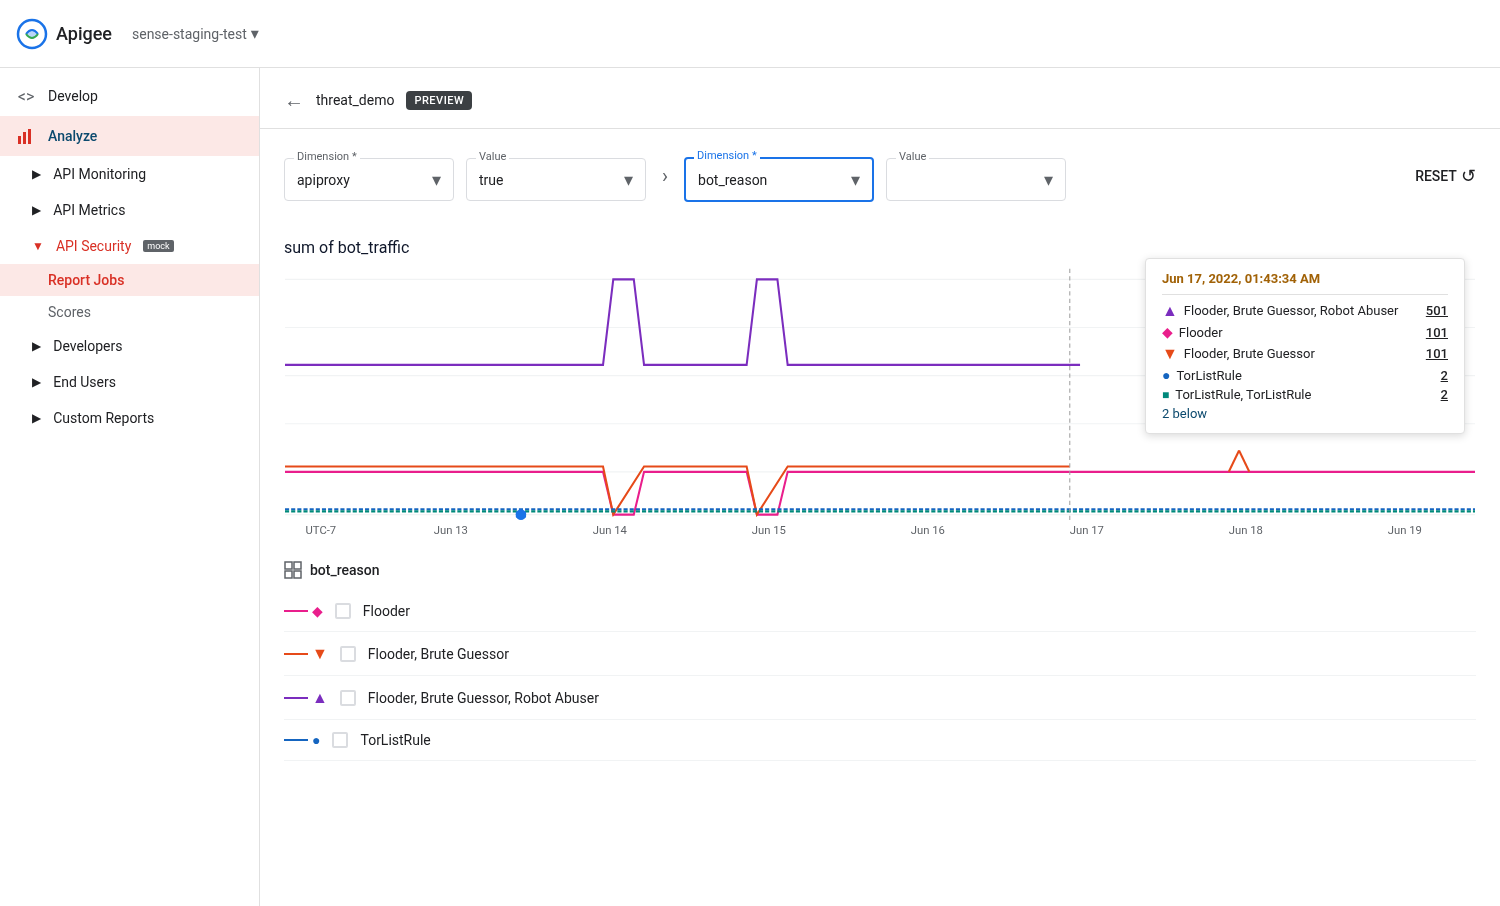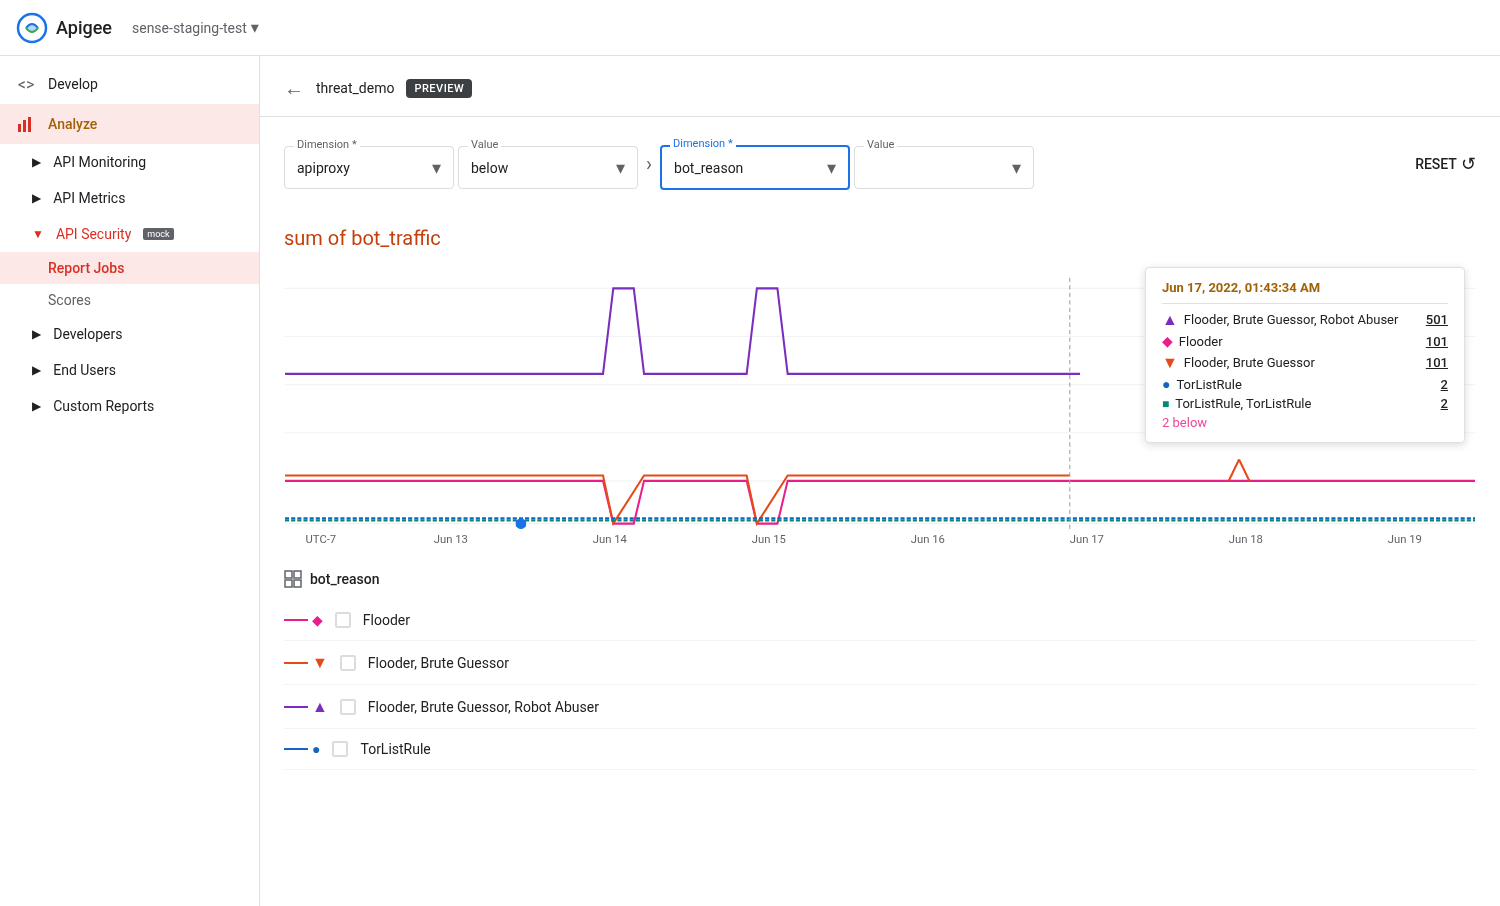--- a/index.html
+++ b/index.html
@@ -1,75 +1,75 @@
 <!DOCTYPE html>
 <html><head>
   <meta charset="utf-8">
   <style>
     * { box-sizing: border-box; margin: 0; padding: 0; }
     body { font-family: 'Roboto', Arial, sans-serif; font-size: 14px; color: #202124; background: #fff; display: flex; flex-direction: column; height: 906px; overflow: hidden; }
 
     
-    .topbar { display: flex; align-items: center; height: 56px; padding: 0 16px; border-bottom: 1px solid #e0e0e0; background: #fff; gap: 12px; }
+    .topbar { display: flex; align-items: center; height: 68px; padding: 0 16px; border-bottom: 1px solid #e0e0e0; background: #fff; gap: 12px; }
     .topbar-logo { display: flex; align-items: center; gap: 8px; font-size: 18px; font-weight: 500; color: #202124; }
     .logo-icon { width: 32px; height: 32px; }
     .org-selector { display: flex; align-items: center; gap: 4px; color: #5f6368; font-size: 14px; margin-left: 8px; cursor: pointer; }
     .org-selector .chevron { font-size: 16px; }
 
     
     .main-layout { display: flex; flex: 1; overflow: hidden; }
 
     
     .sidebar { width: 260px; background: #fff; border-right: 1px solid #e0e0e0; overflow-y: auto; padding: 8px 0; flex-shrink: 0; }
     .sidebar-item { display: flex; align-items: center; gap: 12px; padding: 10px 16px; cursor: pointer; font-size: 14px; color: #202124; user-select: none; }
     .sidebar-item.active { background: #fce8e6; color: #d93025; }
     .sidebar-item .icon { width: 20px; height: 20px; display: flex; align-items: center; justify-content: center; flex-shrink: 0; }
     .sidebar-subitem { padding: 8px 16px 8px 48px; cursor: pointer; font-size: 14px; color: #5f6368; }
     .sidebar-subitem.active { color: #d93025; background: #fce8e6; font-weight: 500; }
     .sidebar-parent { display: flex; align-items: center; gap: 8px; padding: 10px 16px; cursor: pointer; font-size: 14px; color: #202124; }
     .sidebar-parent.expanded { color: #d93025; }
     .expand-arrow { font-size: 12px; margin-right: 4px; }
-    .analyze-label { color: #a16207; font-weight: 500; }
+    .analyze-label { color: #0c4a6e; font-weight: 500; }
     .preview-badge { font-size: 9px; background: #5f6368; color: #fff; padding: 1px 4px; border-radius: 2px; margin-left: 4px; vertical-align: middle; }
 
     
     .content { flex: 1; overflow-y: auto; background: #fff; }
 
     
     .page-header { display: flex; align-items: center; gap: 12px; padding: 20px 24px 16px; border-bottom: 1px solid #e0e0e0; }
     .back-btn { color: #5f6368; cursor: pointer; font-size: 20px; }
     .page-title { font-size: 14px; font-weight: 400; color: #202124; }
     .preview-chip { background: #3c4043; color: #fff; font-size: 11px; font-weight: 500; padding: 3px 8px; border-radius: 4px; letter-spacing: 0.5px; }
 
     
-    .filter-bar { display: flex; align-items: center; gap: 4px; padding: 20px 24px; }
+    .filter-bar { display: flex; align-items: center; gap: 12px; padding: 20px 24px; }
     .filter-group { display: flex; flex-direction: column; position: relative; }
     .filter-label { font-size: 11px; color: #5f6368; margin-bottom: 2px; position: absolute; top: -8px; left: 10px; background: #fff; padding: 0 3px; }
     .filter-label.active { color: #1a73e8; }
     .filter-select { display: flex; align-items: center; justify-content: space-between; border: 1px solid #dadce0; border-radius: 4px; padding: 10px 12px; min-width: 170px; cursor: pointer; font-size: 14px; color: #202124; gap: 24px; }
     .filter-select.active-border { border: 2px solid #1a73e8; }
     .filter-select .chevron-down { color: #5f6368; font-size: 18px; }
     .arrow-icon { color: #5f6368; font-size: 20px; padding: 0 4px; }
     .reset-btn { display: flex; align-items: center; gap: 4px; cursor: pointer; font-size: 14px; font-weight: 500; color: #202124; margin-left: auto; }
     .reset-icon { font-size: 18px; }
 
     
     .chart-section { padding: 16px 24px; }
-    .chart-title { font-size: 20px; color: #c2410c; margin-bottom: 16px; }
+    .chart-title { font-size: 16px; color: #0f172a; margin-bottom: 0; }
     .chart-wrapper { position: relative; width: 100%; height: 280px; border: 1px solid transparent; }
     .chart-svg { width: 100%; height: 100%; }
 
     
     .tooltip { position: absolute; right: 10px; top: 0; background: #fff; border: 1px solid #e0e0e0; border-radius: 4px; padding: 12px 16px; min-width: 320px; box-shadow: 0 2px 8px rgba(0,0,0,0.15); font-size: 13px; z-index: 10; }
     .tooltip-date { font-size: 13px; font-weight: 700; color: #a16207; margin-bottom: 8px; }
     .tooltip-divider { height: 1px; background: #e0e0e0; margin: 6px 0; }
     .tooltip-row { display: flex; align-items: center; justify-content: space-between; gap: 8px; margin: 4px 0; }
     .tooltip-label { display: flex; align-items: center; gap: 6px; }
     .tooltip-value { font-weight: 500; text-decoration: underline; }
-    .tooltip-below { color: #ec4899; margin-top: 4px; }
+    .tooltip-below { color: #0c4a6e; margin-top: 4px; }
 
     
     .legend-section { padding: 8px 24px 0; }
     .legend-title { display: flex; align-items: center; gap: 8px; font-size: 14px; font-weight: 500; margin-bottom: 12px; color: #202124; }
     .legend-item { display: flex; align-items: center; gap: 12px; padding: 12px 0; border-bottom: 1px solid #f1f3f4; }
     .legend-checkbox { width: 16px; height: 16px; border: 2px solid #dadce0; border-radius: 2px; display: inline-block; flex-shrink: 0; cursor: pointer; }
     .legend-text { font-size: 14px; color: #202124; }
 
     
     .line-indicator { display: flex; align-items: center; gap: 4px; }
@@ -170,21 +170,21 @@
         <span class="filter-label">Dimension *</span>
         <div class="filter-select">
           <span>apiproxy</span>
           <span class="chevron-down">▾</span>
         </div>
       </div>
 
       <div class="filter-group" style="position:relative; margin-top:8px;">
         <span class="filter-label">Value</span>
         <div class="filter-select" style="min-width:180px;">
-          <span>below</span>
+          <span>true</span>
           <span class="chevron-down">▾</span>
         </div>
       </div>
 
       <span class="arrow-icon">›</span>
 
       <div class="filter-group" style="position:relative; margin-top:8px;">
         <span class="filter-label active">Dimension *</span>
         <div class="filter-select active-border" style="min-width:190px;">
           <span>bot_reason</span>

